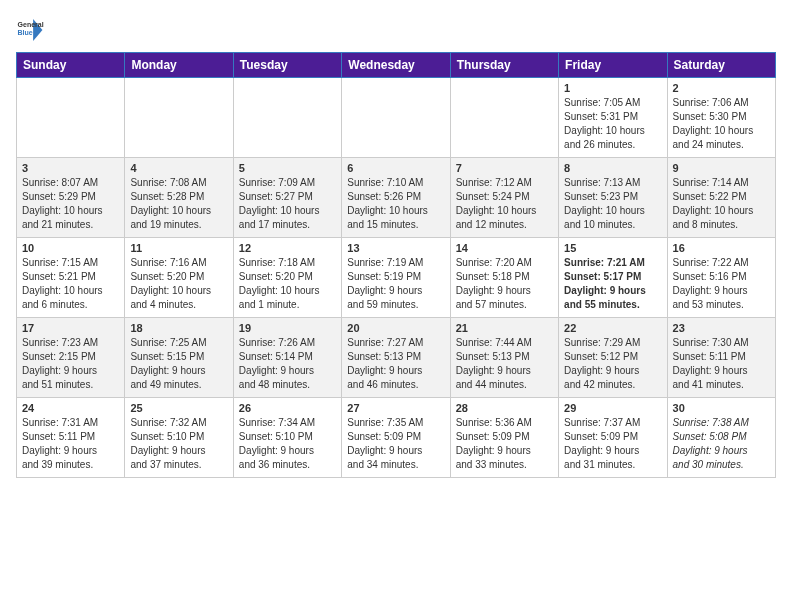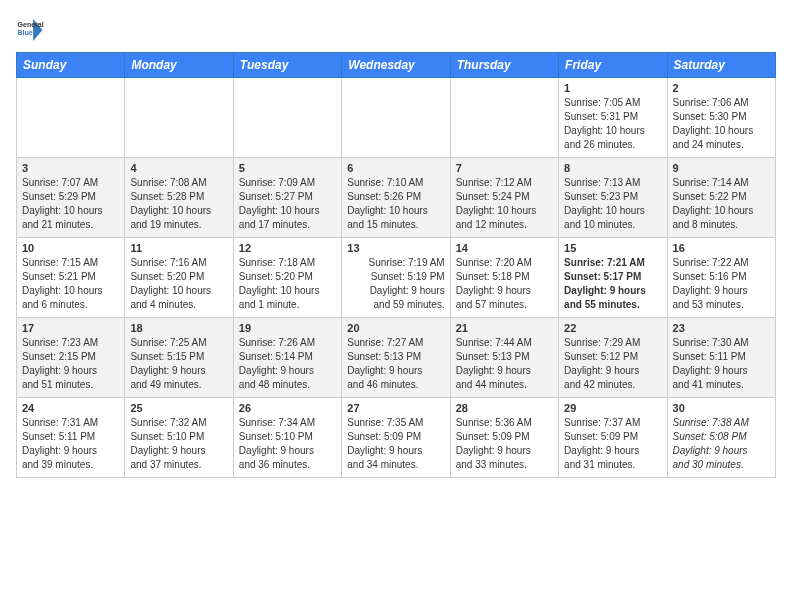--- a/index.html
+++ b/index.html
@@ -36,22 +36,21 @@
     .location {
       font-size: 15px;
       color: #333;
     }
     table {
       width: 100%;
       border-collapse: collapse;
       table-layout: fixed;
     }
     thead tr {
-      background-color: #3b82f6;
-      font-style: italic;
+      background-color: #4c1d95;
     }
     thead th {
       color: #fff;
       font-size: 12px;
       font-weight: bold;
       padding: 5px 6px;
       text-align: left;
       border: 1px solid #3579c0;
     }
     tbody tr {
@@ -130,21 +129,21 @@
           <div class="day-number">2</div>
           <div class="day-info" style="white-space: pre-line;">Sunrise: 7:06 AM
 Sunset: 5:30 PM
 Daylight: 10 hours
 and 24 minutes.</div>
         </td>
       </tr>
       <tr>
         <td>
           <div class="day-number">3</div>
-          <div class="day-info" style="white-space: pre-line;">Sunrise: 7:07 AM
+          <div class="day-info" style="white-space: pre-line;">Sunrise: 8:07 AM
 Sunset: 5:29 PM
 Daylight: 10 hours
 and 21 minutes.</div>
         </td>
         <td>
           <div class="day-number">4</div>
           <div class="day-info" style="white-space: pre-line;">Sunrise: 7:08 AM
 Sunset: 5:28 PM
 Daylight: 10 hours
 and 19 minutes.</div>
@@ -202,21 +201,21 @@
         </td>
         <td>
           <div class="day-number">12</div>
           <div class="day-info" style="white-space: pre-line;">Sunrise: 7:18 AM
 Sunset: 5:20 PM
 Daylight: 10 hours
 and 1 minute.</div>
         </td>
         <td>
           <div class="day-number">13</div>
-          <div class="day-info" style="white-space: pre-line; text-align: right;">Sunrise: 7:19 AM
+          <div class="day-info" style="white-space: pre-line;">Sunrise: 7:19 AM
 Sunset: 5:19 PM
 Daylight: 9 hours
 and 59 minutes.</div>
         </td>
         <td>
           <div class="day-number">14</div>
           <div class="day-info" style="white-space: pre-line;">Sunrise: 7:20 AM
 Sunset: 5:18 PM
 Daylight: 9 hours
 and 57 minutes.</div>

